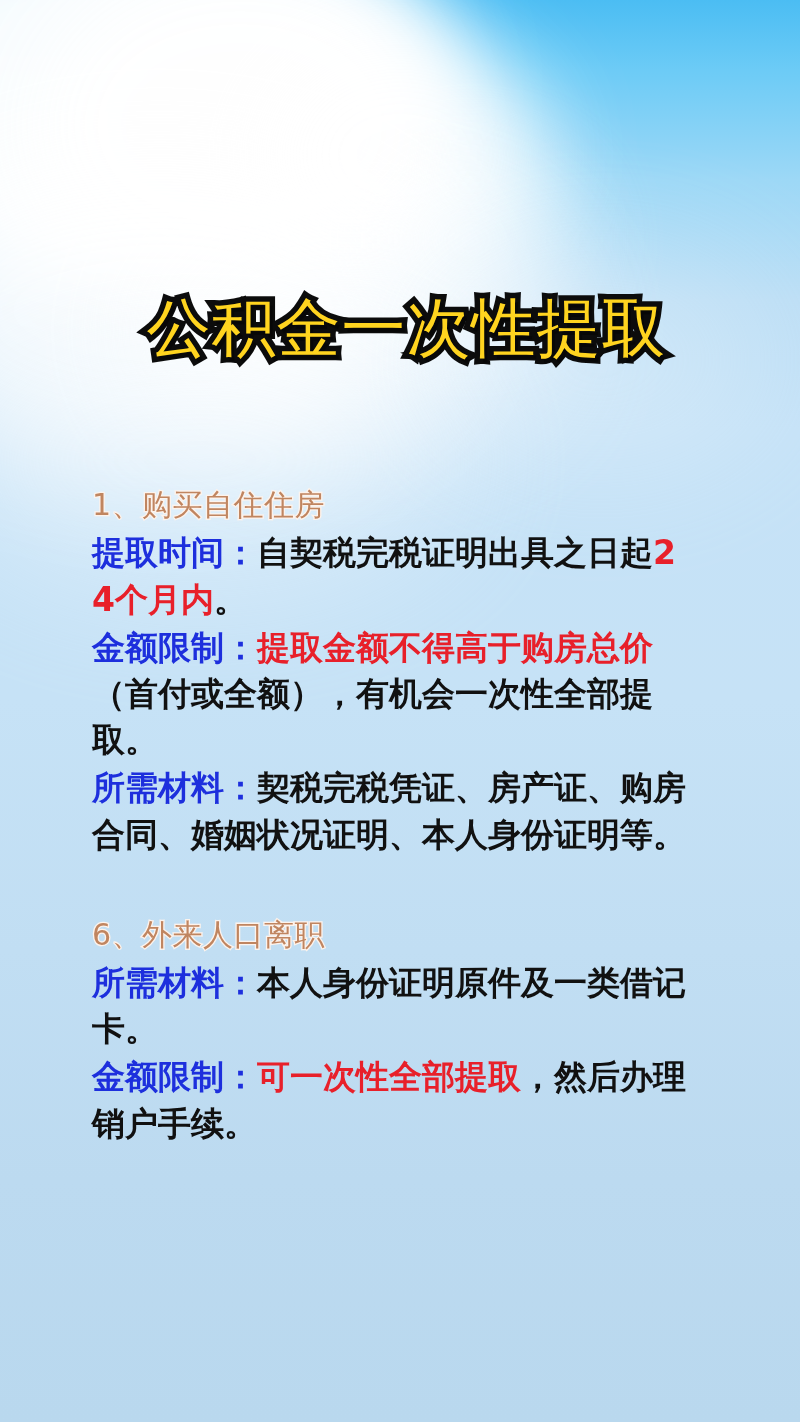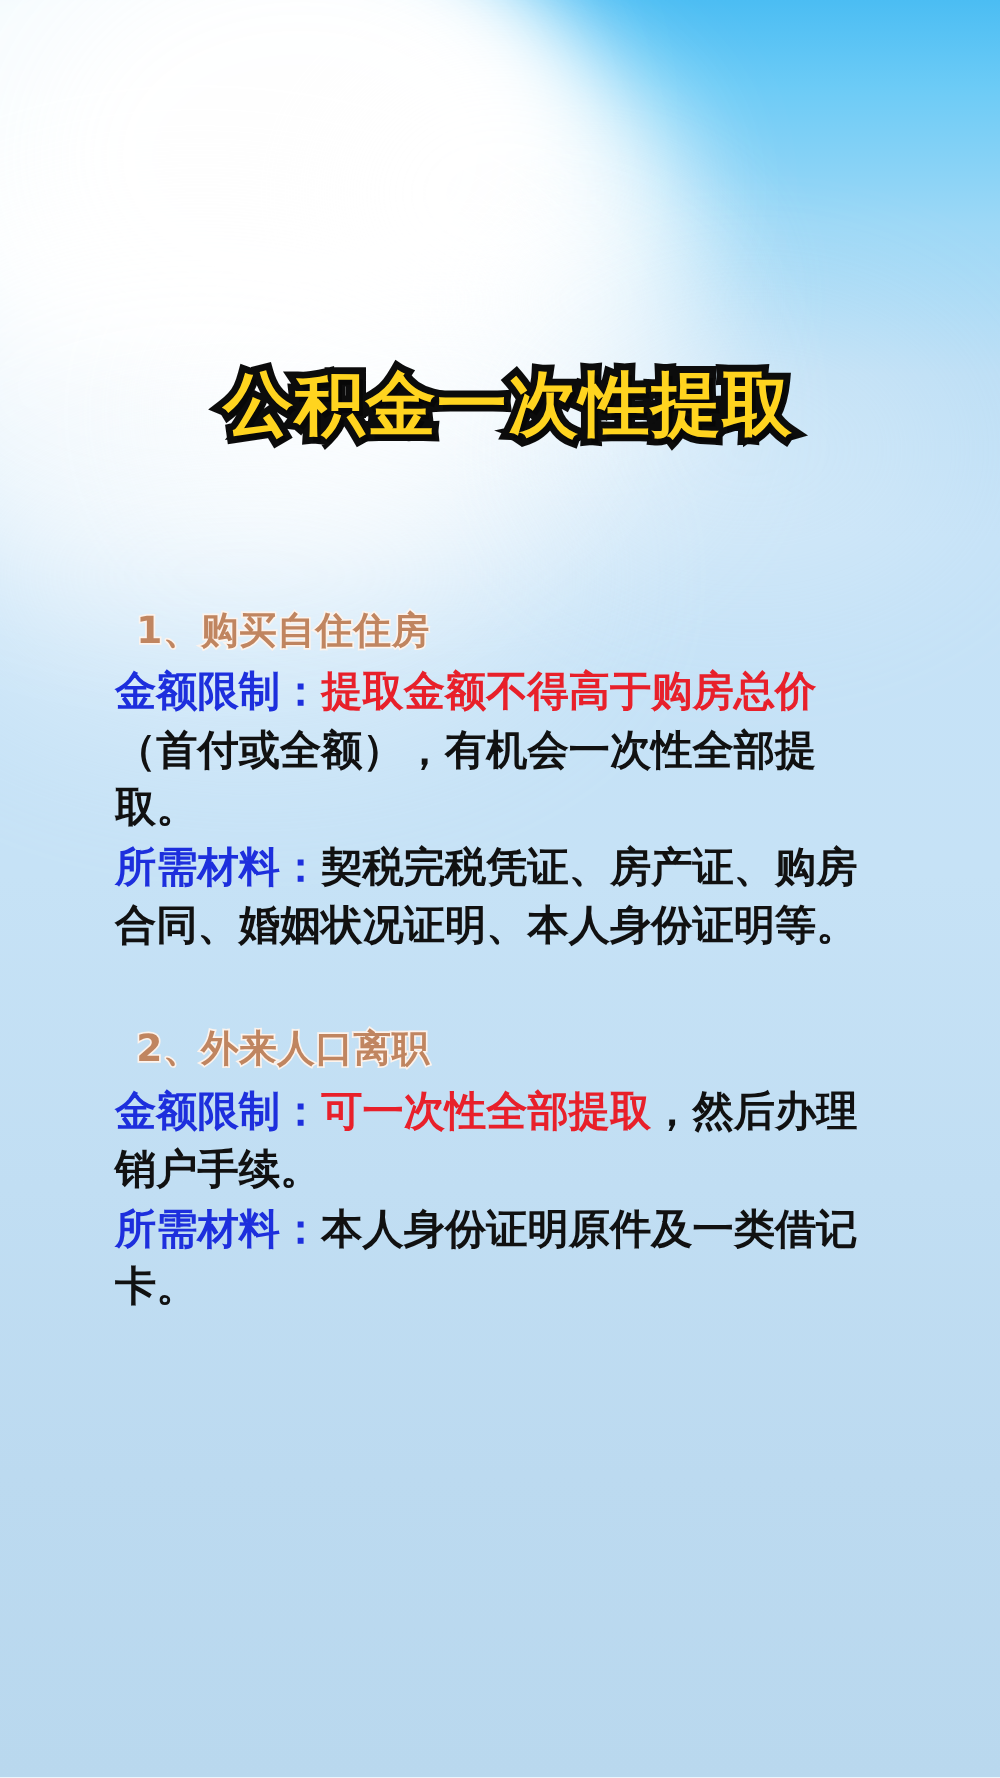--- a/index.html
+++ b/index.html
@@ -92,22 +92,22 @@
   #title-block {
     position: absolute;
     left: 0;
     top: 296px;
     width: 800px;
     text-align: center;
   }
   .title-text {
     display: inline-block;
     font-family: "DejaVu Sans", "Liberation Sans", sans-serif;
-    font-size: 56px;
-    font-weight: bold;
+    font-size: 64px;
+    font-weight: normal;
     line-height: 1.0;
     letter-spacing: 1px;
     color: #ffd41f;
     -webkit-text-stroke: 11px #0c0c0c;
     paint-order: stroke fill;
     text-shadow:
       0 0 0 #0c0c0c,
       3px 4px 0 rgba(0,0,0,0.35);
     margin-left: 13px;
   }
@@ -122,28 +122,27 @@
 
   .section {
     margin: 0;
   }
   .section + .section {
     margin-top: 58px;
   }
 
   .sec-heading {
     font-size: 30px;
-    font-weight: bold;
+    font-weight: normal;
     line-height: 1.28;
     color: #c08560;
     -webkit-text-stroke: 2.6px #fdf3ec;
     paint-order: stroke fill;
     margin-bottom: 6px;
     letter-spacing: 0.5px;
-    margin-left: 17px;
   }
 
   .para {
     font-size: 33px;
     line-height: 1.40;
     color: #111111;
     font-weight: bold;
     letter-spacing: 0px;
     margin: 0 0 2px 0;
     word-break: break-all;
@@ -172,23 +171,24 @@
   <div class="cloud cloud-g"></div>
   <div class="cloud cloud-h"></div>
 
   <div id="title-block">
     <span class="title-text">公积金一次性提取</span>
   </div>
 
   <div id="content">
       <div class="section">
         <div class="sec-heading">1、购买自住住房</div>
+        <p class="para"><span class="label">提取时间：</span><span class="plain">自契税完税证明出具之日起</span><span class="hl">24个月内</span><span class="plain">。</span></p>
         <p class="para"><span class="label">金额限制：</span><span class="hl">提取金额不得高于购房总价</span><span class="plain">（首付或全额），有机会一次性全部提取。</span></p>
         <p class="para"><span class="label">所需材料：</span><span class="plain">契税完税凭证、房产证、购房合同、婚姻状况证明、本人身份证明等。</span></p>
       </div>
       <div class="section">
-        <div class="sec-heading">2、外来人口离职</div>
+        <div class="sec-heading">6、外来人口离职</div>
+        <p class="para"><span class="label">所需材料：</span><span class="plain">本人身份证明原件及一类借记卡。</span></p>
         <p class="para"><span class="label">金额限制：</span><span class="hl">可一次性全部提取</span><span class="plain">，然后办理销户手续。</span></p>
-        <p class="para"><span class="label">所需材料：</span><span class="plain">本人身份证明原件及一类借记卡。</span></p>
       </div>
     </div>
 
 </div>
 
 </body></html>

